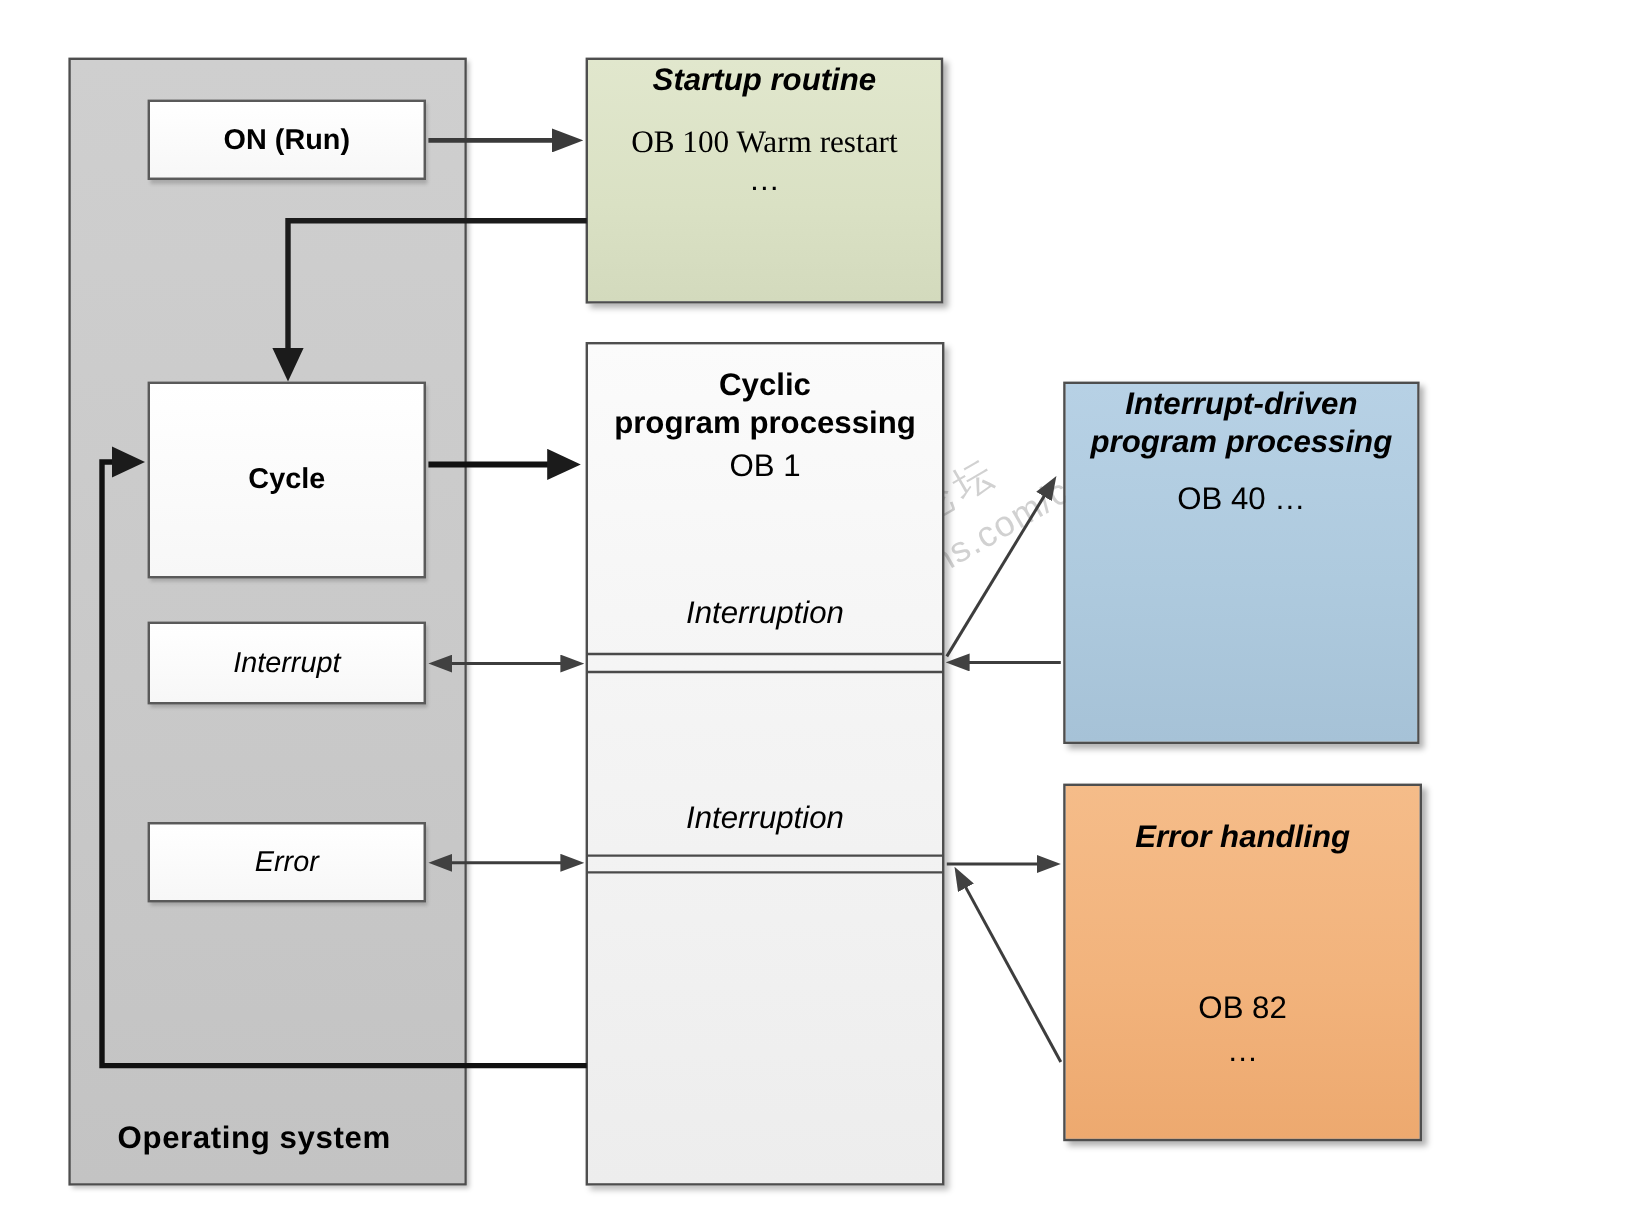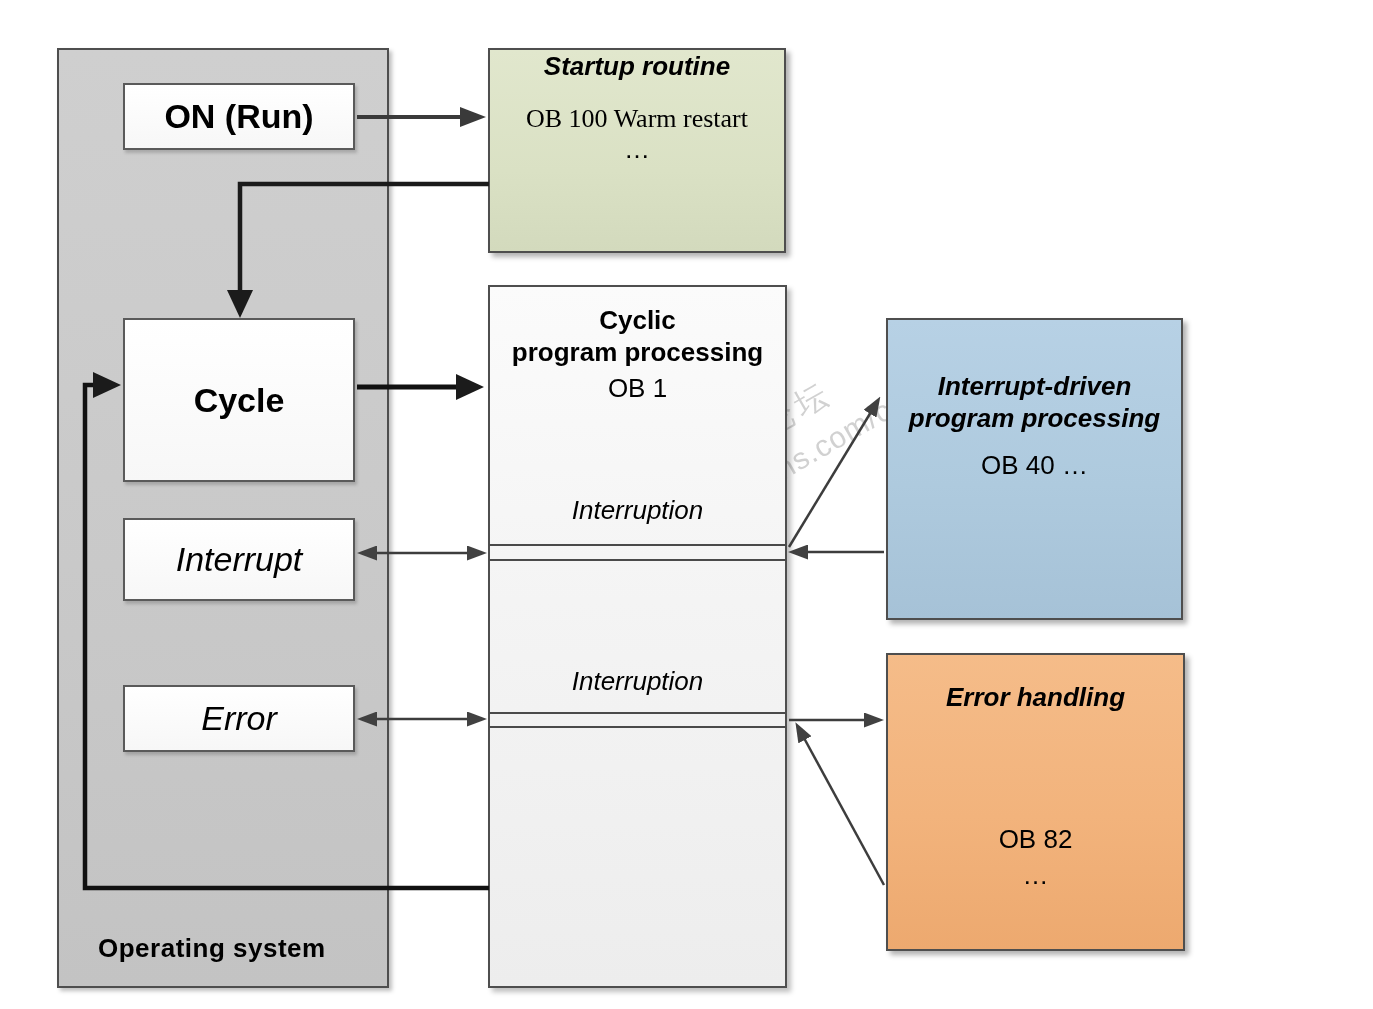--- a/index.html
+++ b/index.html
@@ -25,27 +25,27 @@
     left: 98px; top: 933px;
     font-weight: bold; font-size: 26px; letter-spacing: 0.5px;
   }
 
   
   .state-box {
     background: linear-gradient(180deg, #ffffff 0%, #f7f7f7 100%);
     border: 2px solid #5a5a5a;
     box-shadow: 2px 3px 3px rgba(0,0,0,0.18);
     display: flex; align-items: center; justify-content: center;
-    font-size: 34px;
+    font-size: 24px;
   }
   .bold { font-weight: bold; }
   .ital { font-style: italic; }
   .box-on        { left: 123px; top: 83px;  width: 232px; height: 67px; }
   .box-cycle     { left: 123px; top: 318px; width: 232px; height: 164px; }
-  .box-interrupt { left: 123px; top: 518px; width: 232px; height: 83px; }
+  .box-interrupt { left: 123px; top: 518px; width: 232px; height: 69px; }
   .box-error     { left: 123px; top: 685px; width: 232px; height: 67px; justify-content: center; }
 
   
   .proc-box {
     border: 2px solid #4e4e4e;
     box-shadow: 4px 4px 5px rgba(0,0,0,0.30);
     text-align: center;
     font-size: 26px;
   }
   .startup-box {
@@ -63,21 +63,21 @@
   }
   .cyclic-title { padding-top: 17px; font-weight: bold; line-height: 32px; }
   .cyclic-ob { margin-top: 4px; line-height: 32px; }
   .interruption-1 { position: absolute; left: 0; top: 208px; width: 100%; font-style: italic; }
   .interruption-2 { position: absolute; left: 0; top: 379px; width: 100%; font-style: italic; }
 
   .blue-box {
     left: 886px; top: 318px; width: 297px; height: 302px;
     background: linear-gradient(180deg, #b7d1e5 0%, #aecade 55%, #a6c2d7 100%);
   }
-  .blue-title { padding-top: 22px; font-weight: bold; font-style: italic; line-height: 32px; margin-top: 28px; }
+  .blue-title { font-weight: bold; font-style: italic; line-height: 32px; }
   .blue-ob { margin-top: 15px; line-height: 32px; }
 
   .orange-box {
     left: 886px; top: 653px; width: 299px; height: 298px;
     background: linear-gradient(180deg, #f5bc89 0%, #f2b37c 55%, #eda96f 100%);
   }
   .orange-title { padding-top: 26px; font-weight: bold; font-style: italic; line-height: 32px; }
   .orange-item-1 { position: absolute; left: 0; top: 121px; width: 100%; }
   .orange-item-2 { position: absolute; left: 0; top: 169px; width: 100%; }
   .orange-item-3 { position: absolute; left: 0; top: 205px; width: 100%; }

